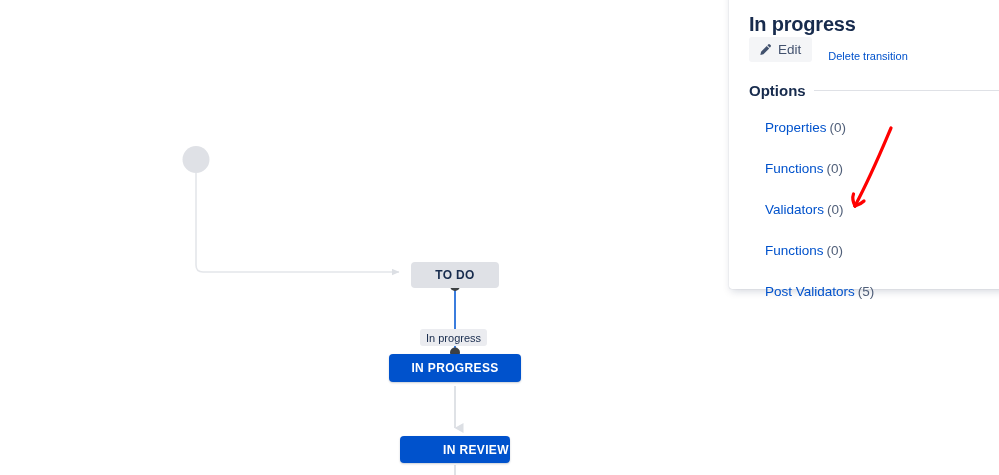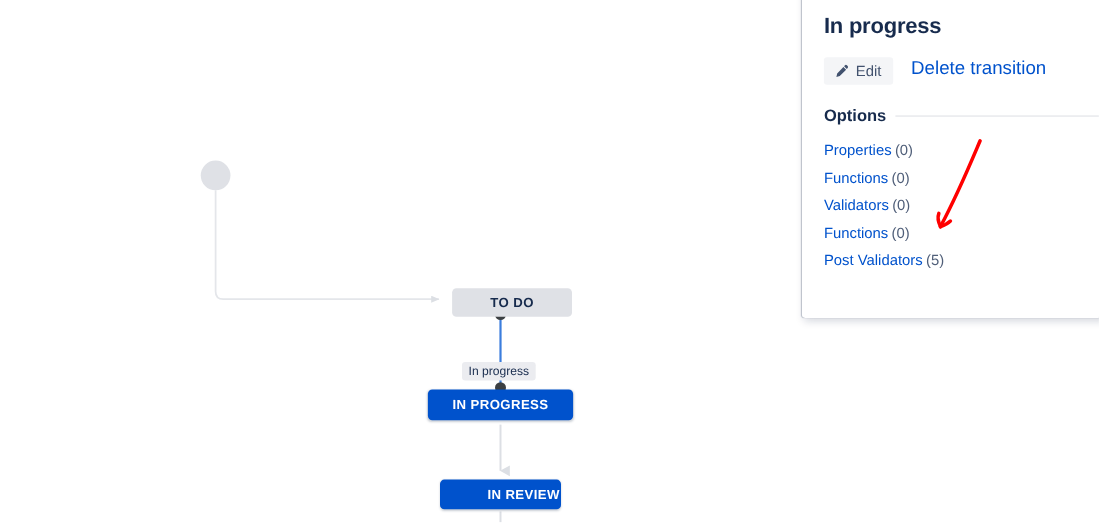--- a/index.html
+++ b/index.html
@@ -49,21 +49,21 @@
   }
   .wf-node.status-blue {
     background: #0052cc;
     color: #ffffff;
     box-shadow: 0 1px 2px rgba(9,30,66,0.22);
   }
 
   #node-todo {
     left: 411px;
     top: 262px;
-    width: 109px;
+    width: 88px;
     height: 26px;
   }
   #node-in-progress {
     left: 389px;
     top: 354px;
     width: 132px;
     height: 28px;
   }
   #node-in-review {
     left: 400px;
@@ -106,23 +106,23 @@
   #panel-title {
     margin: 12px 0 0 0;
     font-size: 20px;
     font-weight: bold;
     color: #172b4d;
     line-height: 24px;
     letter-spacing: -0.2px;
   }
 
   #panel-actions {
-    margin-top: 16px;
-    display: flex;
-    align-items: flex-start;
+    margin-top: 1px;
+    display: flex;
+    align-items: flex-end;
     gap: 16px;
   }
   #edit-button {
     display: inline-flex;
     align-items: center;
     gap: 6px;
     background: #f4f5f7;
     border: none;
     border-radius: 3px;
     padding: 5px 11px 5px 9px;
@@ -131,21 +131,21 @@
     color: #42526e;
     cursor: pointer;
   }
   #edit-button .pencil-icon {
     display: inline-block;
     width: 14px;
     height: 14px;
     line-height: 0;
   }
   #delete-transition-link {
-    font-size: 17px;
+    font-size: 11px;
     color: #0052cc;
     text-decoration: none;
     cursor: pointer;
   }
 
   #options-header-row {
     margin-top: 20px;
     display: flex;
     align-items: center;
     gap: 8px;
@@ -161,21 +161,21 @@
     height: 1px;
     background: #dfe1e6;
   }
 
   #options-list {
     margin: 10px 0 0 0;
     padding: 0;
     list-style: none;
   }
   #options-list li {
-    margin: 0;
+    margin: 16px;
     padding: 3px 0;
     font-size: 13.5px;
     line-height: 19px;
     white-space: nowrap;
   }
   #options-list .opt-link {
     color: #0052cc;
     text-decoration: none;
     cursor: pointer;
   }

